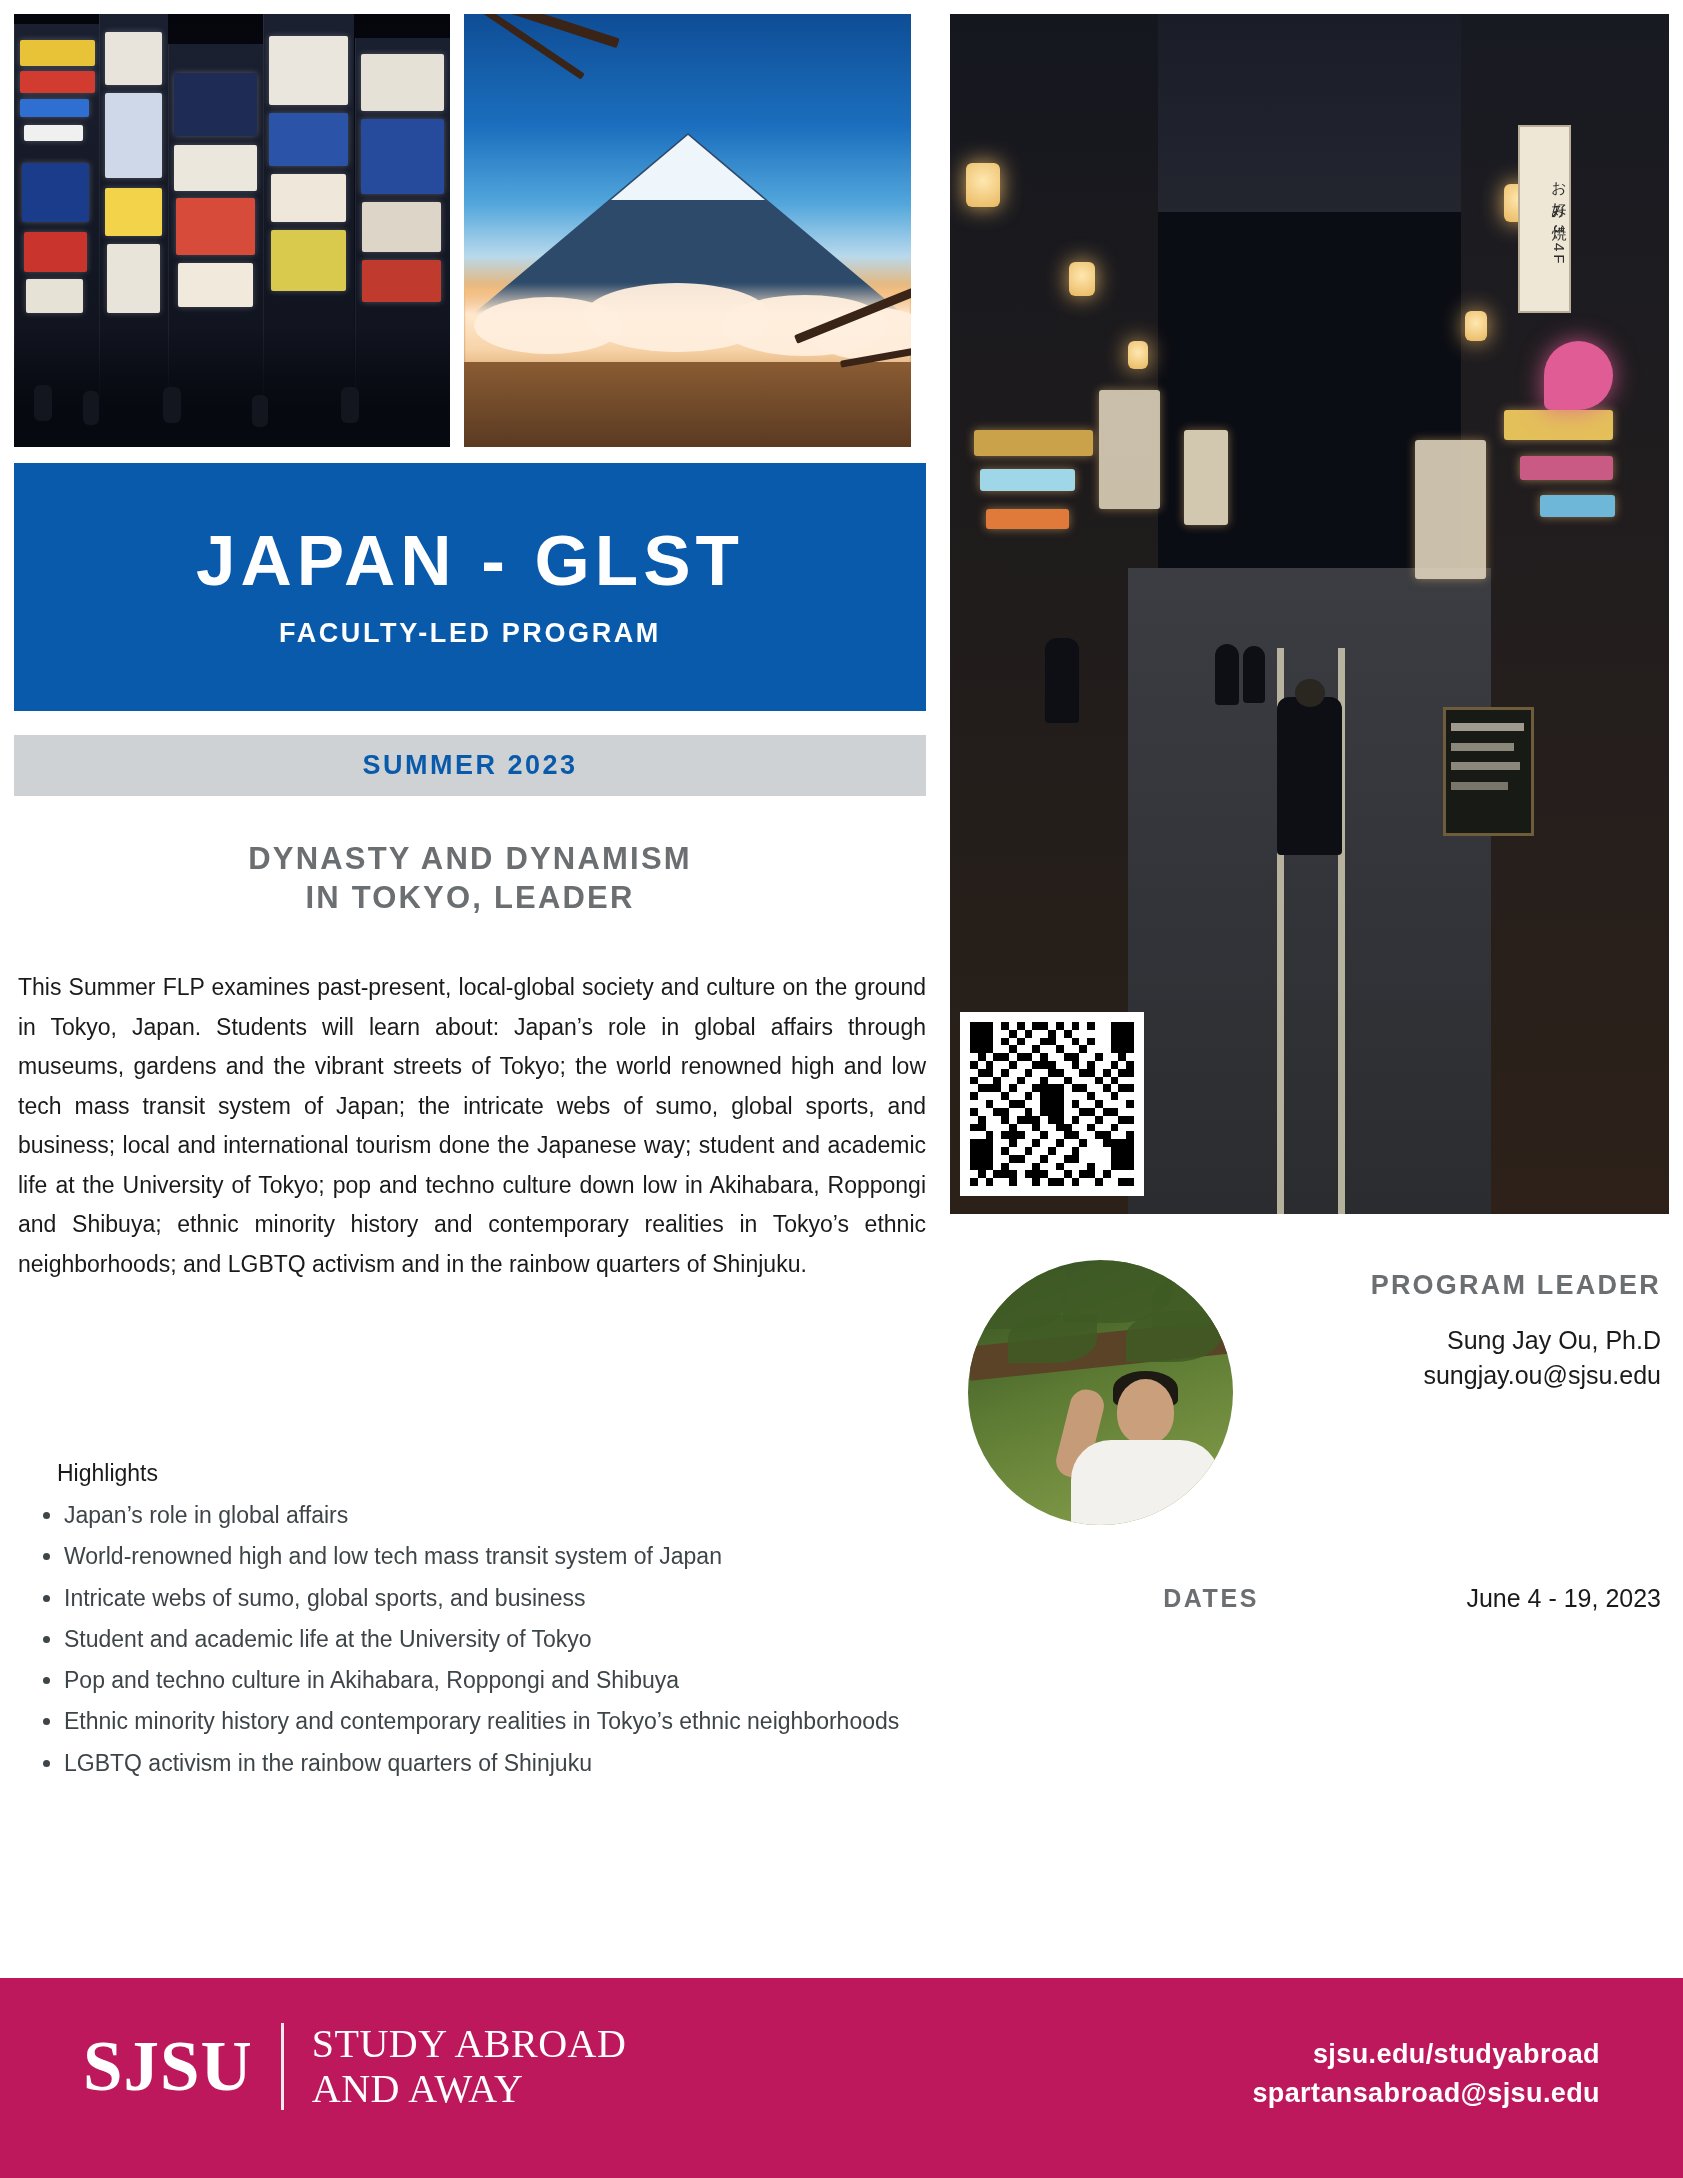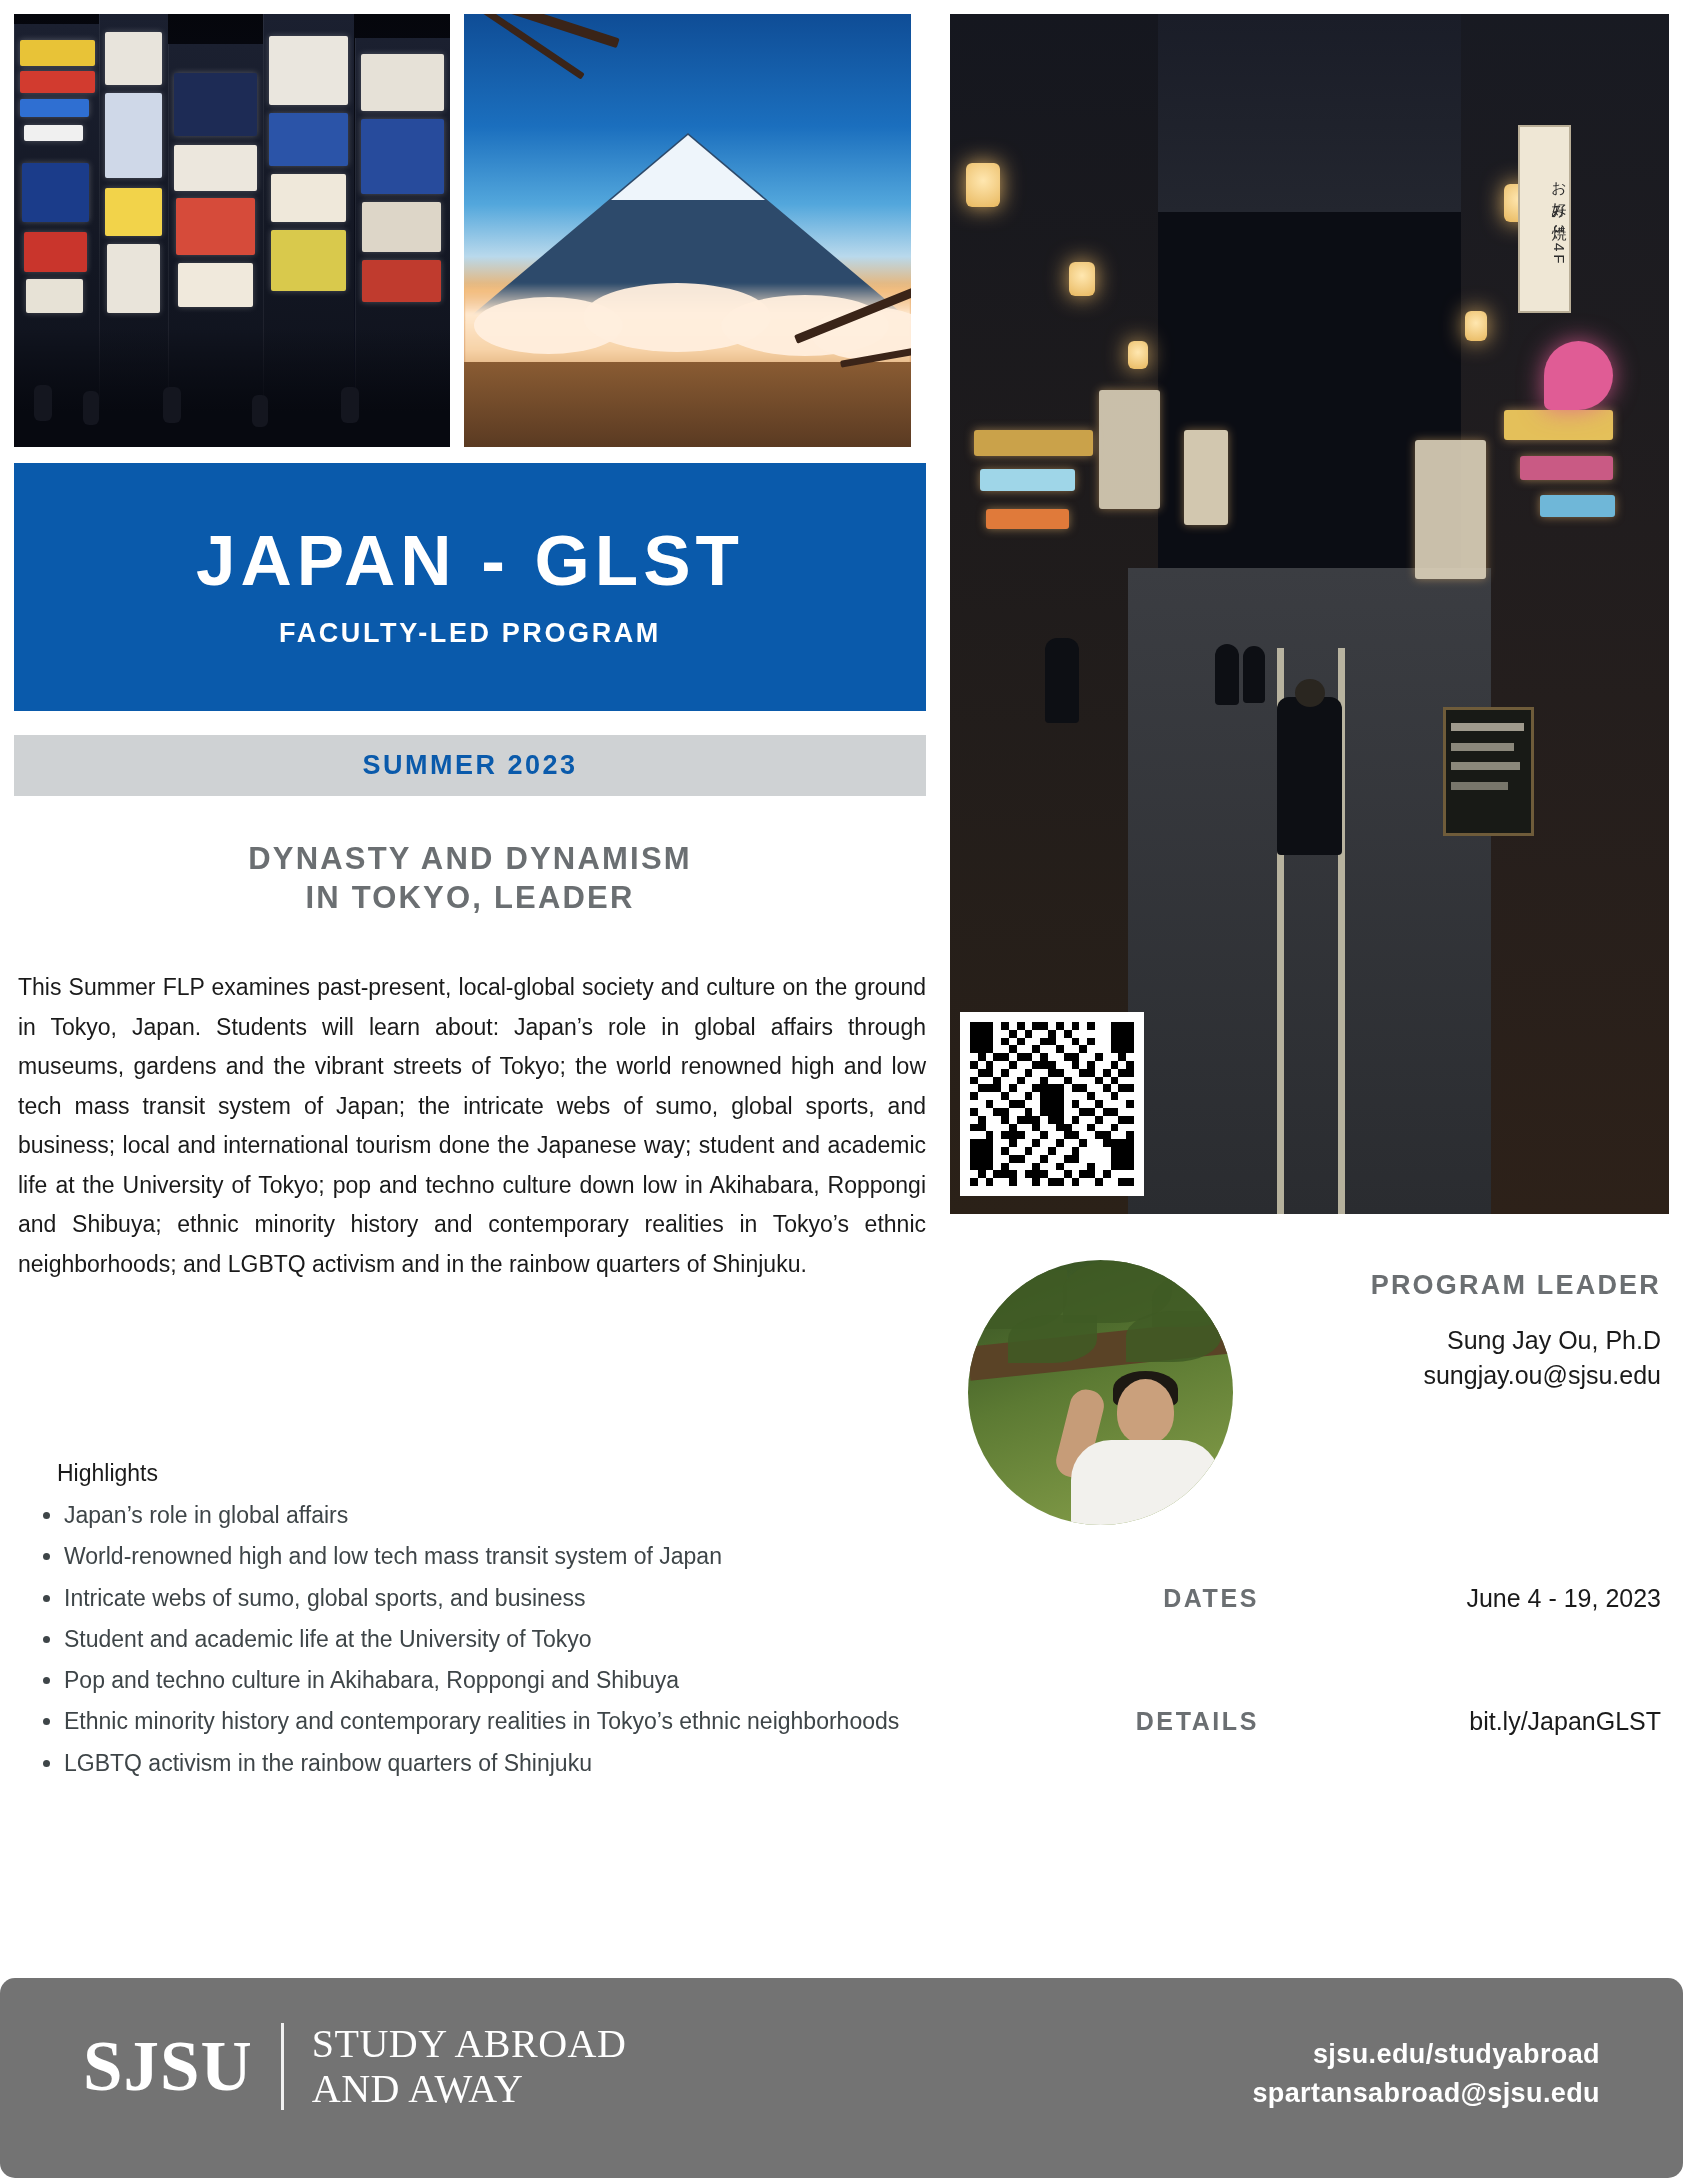--- a/index.html
+++ b/index.html
@@ -410,22 +410,21 @@
     font-size: 25px;
   }
 
   
   .footer {
     position: absolute;
     left: 0;
     bottom: 0;
     width: 1683px;
     height: 200px;
-    background: #737373;
-    border-radius: 15px;
+    background: #be185d;
   }
   .footer-logo {
     position: absolute;
     left: 83px;
     top: 44px;
     display: flex;
     align-items: center;
     color: #ffffff;
   }
   .sjsu-word {
@@ -770,24 +769,20 @@
         <div class="leader-name">Sung Jay Ou, Ph.D</div>
         <div class="leader-email">sungjay.ou@sjsu.edu</div>
       </div>
     </div>
 
     <div class="info-table">
       <div class="info-row">
         <div class="info-label">DATES</div>
         <div class="info-value">June 4 - 19, 2023</div>
       </div>
-      <div class="info-row">
-        <div class="info-label">DETAILS</div>
-        <div class="info-value">bit.ly/JapanGLST</div>
-      </div>
     </div>
   </div>
 
   <div class="footer">
     <div class="footer-logo">
       <div class="sjsu-word">SJSU</div>
       <div class="logo-divider"></div>
       <div class="logo-sub">
         <div>STUDY ABROAD</div>
         <div>AND AWAY</div>

